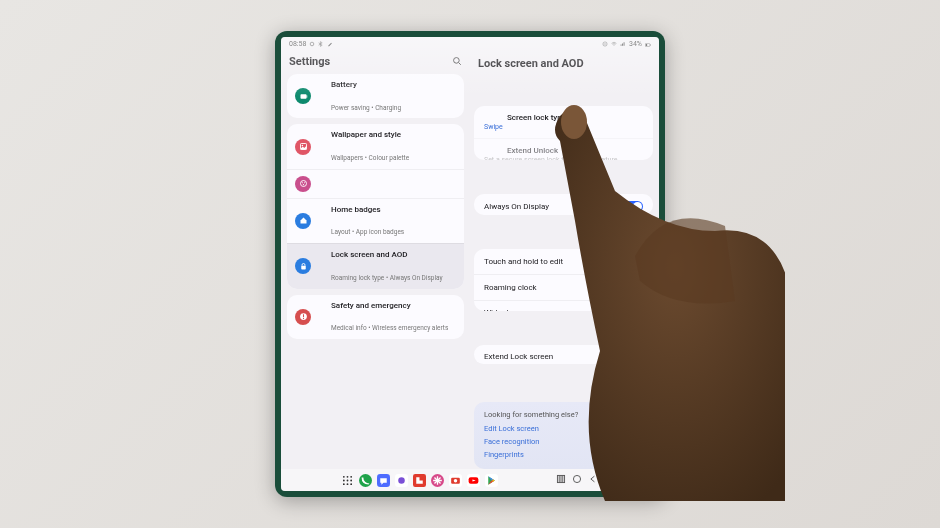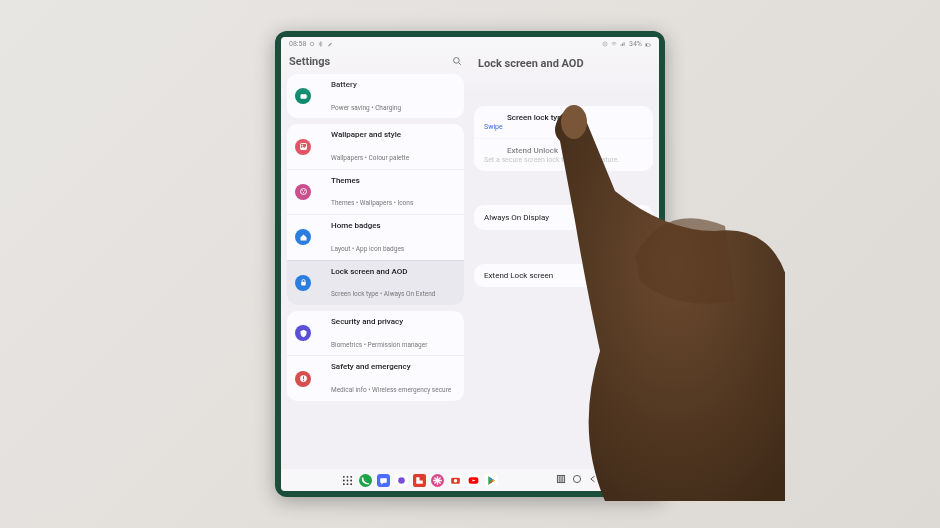--- a/index.html
+++ b/index.html
@@ -200,24 +200,20 @@
               </div>
               <div class="row">
                 <span class="ic-circ" style="background:#c94f8d;color:#c94f8d">
                   <svg viewBox="0 0 12 12">
                     <circle cx="6" cy="6" r="4" fill="none" stroke="#fff" stroke-width="1.2"></circle>
                     <circle cx="4.5" cy="5" r=".8" fill="#fff"></circle>
                     <circle cx="7.5" cy="5" r=".8" fill="#fff"></circle>
                     <circle cx="6" cy="7.5" r=".8" fill="#fff"></circle>
                   </svg>
                 </span>
-                <div class="row-txt">
-                  <div class="row-title">Themes</div>
-                  <div class="row-sub">Themes  •  Wallpapers  •  Icons</div>
-                </div>
               </div>
               <div class="row">
                 <span class="ic-circ" style="background:#2b7de0;color:#2b7de0">
                   <svg viewBox="0 0 12 12">
                     <path d="M2 6 L6 2 L10 6 V10 H2 Z" fill="#fff"></path>
                   </svg>
                 </span>
                 <div class="row-txt">
                   <div class="row-title">Home badges</div>
                   <div class="row-sub">Layout  •  App icon badges</div>
@@ -225,47 +221,36 @@
               </div>
               <div class="row selected">
                 <span class="ic-circ" style="background:#2b7de0;color:#2b7de0">
                   <svg viewBox="0 0 12 12">
                     <rect x="3" y="5" width="6" height="5" rx="1" fill="#fff"></rect>
                     <path d="M4 5 V4 a2 2 0 0 1 4 0 V5" fill="none" stroke="#fff" stroke-width="1.2"></path>
                   </svg>
                 </span>
                 <div class="row-txt">
                   <div class="row-title">Lock screen and AOD</div>
-                  <div class="row-sub">Screen lock type  •  Always On Extend</div>
+                  <div class="row-sub">Roaming lock type  •  Always On Display</div>
                 </div>
               </div>
             </div>
             <div class="card">
-              <div class="row">
-                <span class="ic-circ" style="background:#5a4fd6;color:#5a4fd6">
-                  <svg viewBox="0 0 12 12">
-                    <path d="M6 1 L10 3 V6 Q10 9 6 11 Q2 9 2 6 V3 Z" fill="#fff"></path>
-                  </svg>
-                </span>
-                <div class="row-txt">
-                  <div class="row-title">Security and privacy</div>
-                  <div class="row-sub">Biometrics  •  Permission manager</div>
-                </div>
-              </div>
               <div class="row">
                 <span class="ic-circ" style="background:#d64f4f;color:#d64f4f">
                   <svg viewBox="0 0 12 12">
                     <circle cx="6" cy="6" r="4.5" fill="#fff"></circle>
                     <rect x="5.3" y="3" width="1.4" height="4" fill="currentColor"></rect>
                     <rect x="5.3" y="8" width="1.4" height="1.4" fill="currentColor"></rect>
                   </svg>
                 </span>
                 <div class="row-txt">
                   <div class="row-title">Safety and emergency</div>
-                  <div class="row-sub">Medical info  •  Wireless emergency secure</div>
+                  <div class="row-sub">Medical info  •  Wireless emergency alerts</div>
                 </div>
               </div>
             </div>
           </div>
       </div>
 
       <div class="pane-right">
         <div class="right-header">Lock screen and AOD</div>
 
         <div class="card">
@@ -283,27 +268,48 @@
           </div>
         </div>
 
         <div class="card">
           <div class="r-row">
             <span class="r-label">Always On Display</span>
             <span class="toggle"></span>
           </div>
         </div>
 
-
         <div class="card">
           <div class="r-row">
+            <span class="r-label">Touch and hold to edit</span>
+            <span class="toggle"></span>
+          </div>
+          <div class="r-row">
+            <span class="r-label">Roaming clock</span>
+            <span class="toggle"></span>
+          </div>
+          <div class="r-row">
+            <span class="r-label">Widgets</span>
+          </div>
+        </div>
+
+        <div class="card">
+          <div class="r-row">
             <span class="r-label">Extend Lock screen</span>
           </div>
         </div>
 
+        <div class="suggest">
+          <div class="suggest-title">Looking for something else?</div>
+          <div id="suggest-links">
+              <a href="#">Edit Lock screen</a>
+              <a href="#">Face recognition</a>
+              <a href="#">Fingerprints</a>
+            </div>
+        </div>
       </div>
     </div>
 
     <div class="dock">
       <span class="grid-ic">
         <svg viewBox="0 0 12 12">
             <g fill="#333">
               <circle cx="2" cy="2" r="1"></circle>
               <circle cx="6" cy="2" r="1"></circle>
               <circle cx="10" cy="2" r="1"></circle>

